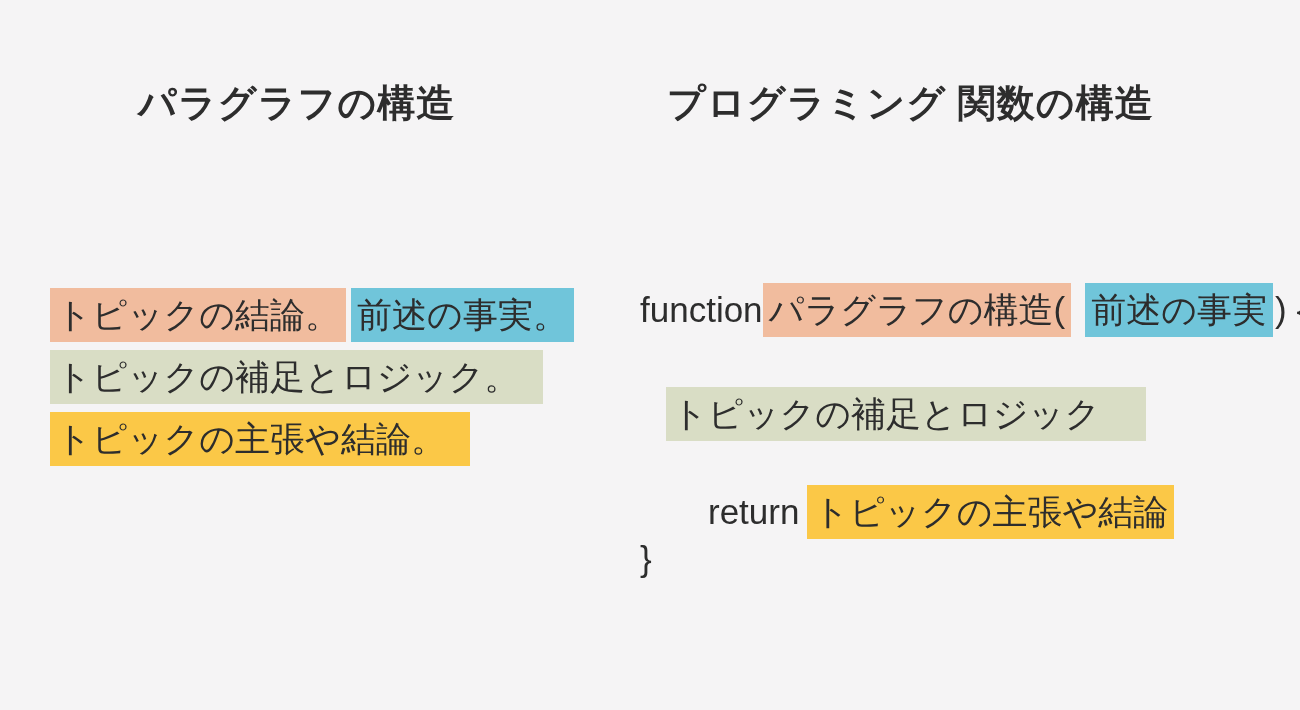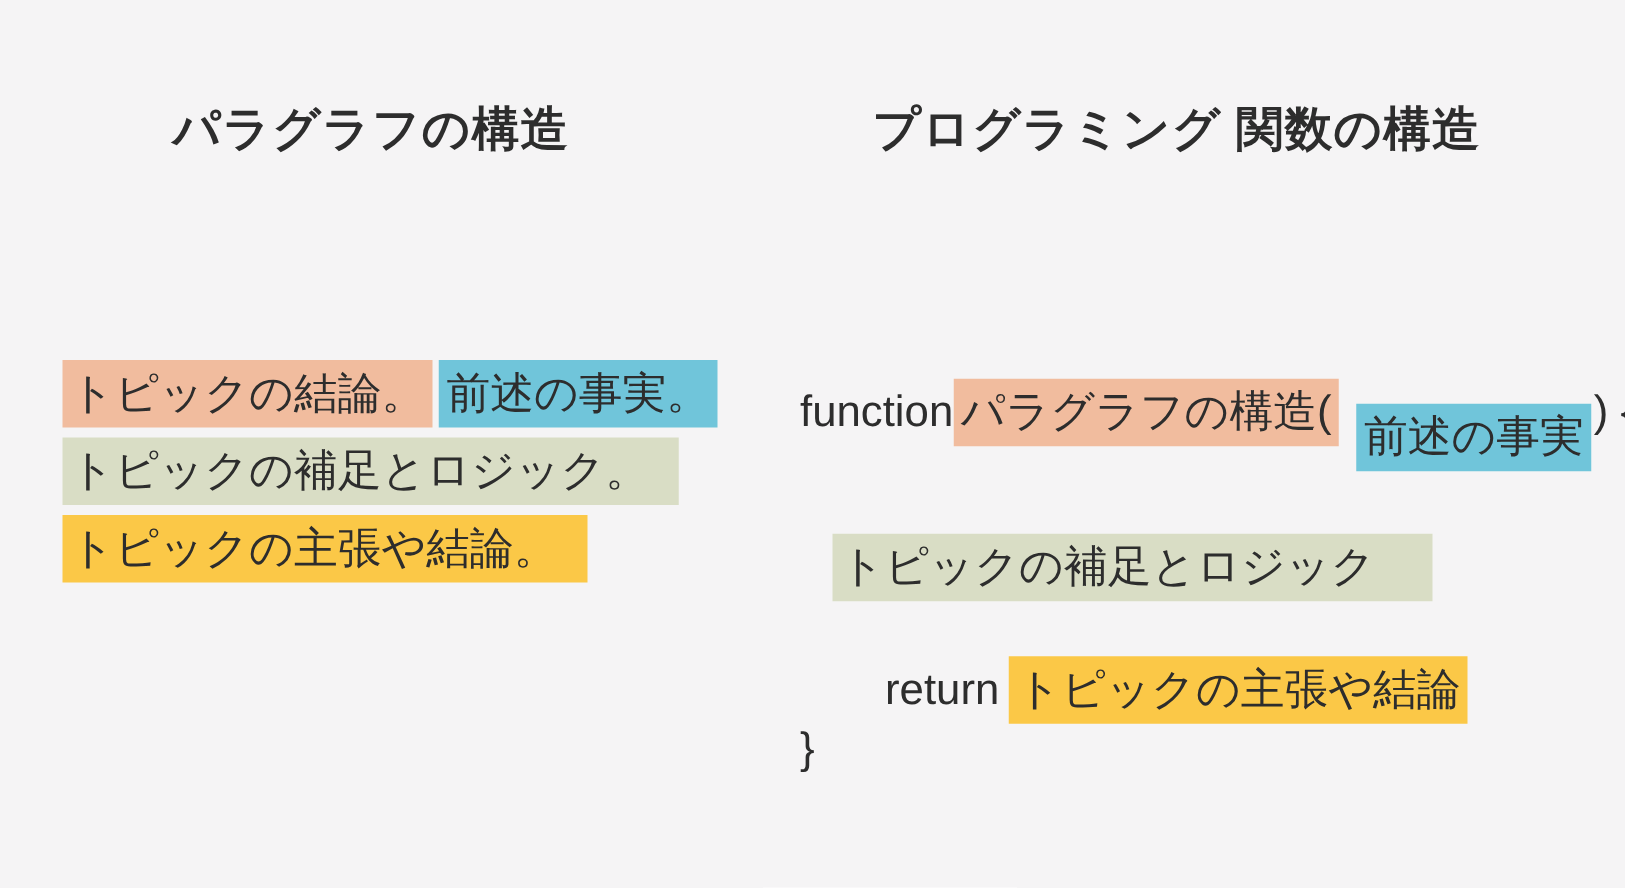--- a/index.html
+++ b/index.html
@@ -20,21 +20,21 @@
   .title {
     position: absolute;
     top: 78px;
     font-size: 38px;
     font-weight: 600;
     letter-spacing: 1px;
     color: var(--text, #2d2d2d);
     white-space: nowrap;
   }
   .title-left  { left: 138px; }
-  .title-right { left: 698px; }
+  .title-right { left: 667px; }
 
   .paragraph-block {
     position: absolute;
     left: 50px;
     top: 288px;
     display: flex;
     flex-direction: column;
     align-items: flex-start;
     gap: 8px;
   }
@@ -66,21 +66,21 @@
   .hl-green  { background: var(--green,  #d9ddc5); }
   .hl-yellow { background: var(--yellow, #fbc847); }
 
   .pad-right-md { padding-right: 24px; }
   .pad-right-lg { padding-right: 24px; }
   .pad-right-xl { padding-right: 46px; }
 
   .code-line-1 { display: flex; align-items: center; }
   .code-line-1 .kw     { margin-right: 0; }
   .code-line-1 .fname  { margin-right: 14px; }
-  .code-line-1 .param  { margin-right: 2px; margin-top: 40px; }
+  .code-line-1 .param  { margin-right: 2px; }
 
   .code-line-2 {
     margin-top: 50px;
     display: flex;
     align-items: center;
     padding-left: 26px;
   }
   .code-line-3 {
     margin-top: 44px;
     margin-left: 68px;

